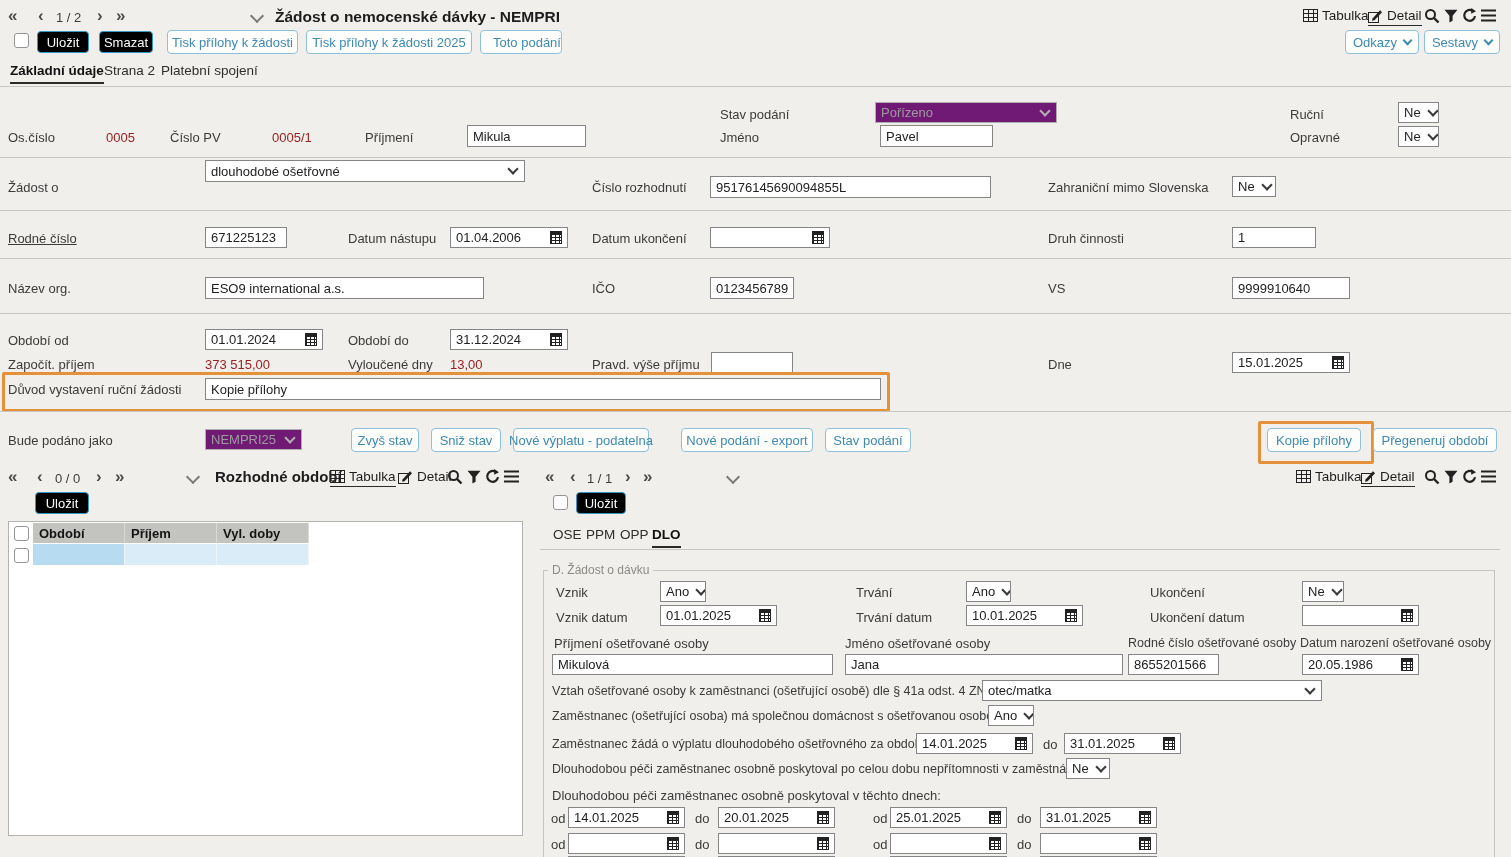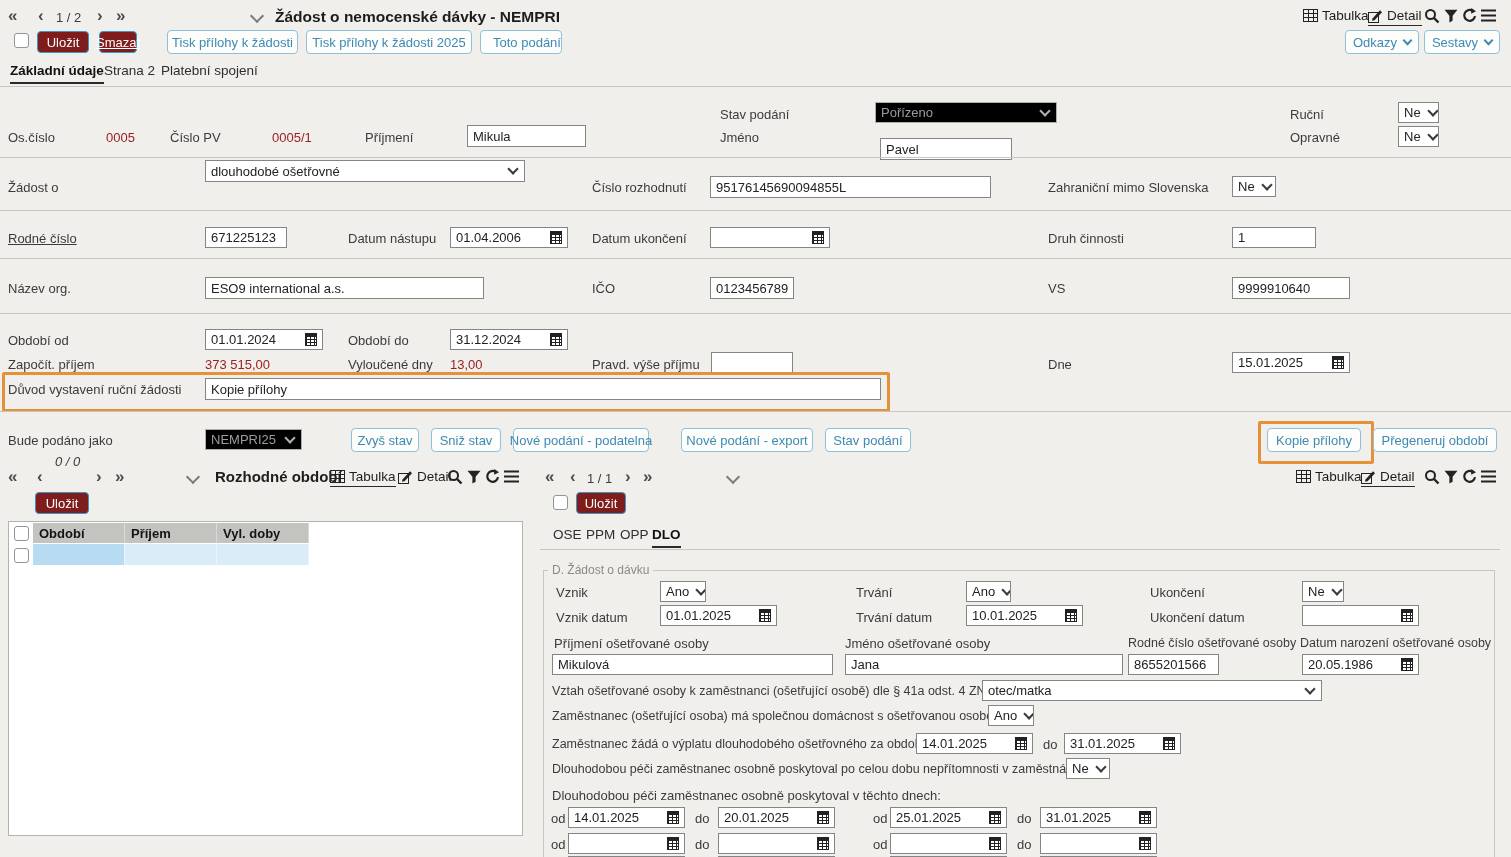--- a/index.html
+++ b/index.html
@@ -6,31 +6,31 @@
   .page{position:relative;width:1511px;height:857px;background:#f0efec;overflow:hidden;
         font-family:"Liberation Sans","DejaVu Sans",sans-serif;font-size:13px;color:#3b3b3b;}
   .abs{position:absolute;}
   .l{position:absolute;font-size:13px;color:#3b3b3b;white-space:nowrap;line-height:15px;}
   .red{color:#9b2121;}
   .bold{font-weight:bold;color:#1d1d1d;}
   .in{position:absolute;box-sizing:border-box;height:22px;background:#fff;border:1px solid #858585;
       font-size:13px;color:#222;padding:0 5px;display:flex;align-items:center;white-space:nowrap;overflow:hidden;}
   .dt{justify-content:space-between;}
   .se{justify-content:space-between;}
-  .se.dis{background:#000000;color:#9c9c9c;border-color:#aeaeae;}
+  .se.dis{background:#701a75;color:#9c9c9c;border-color:#aeaeae;}
   .chev{width:6px;height:6px;border-right:2px solid #3a3a3a;border-bottom:2px solid #3a3a3a;
         transform:rotate(45deg);flex:0 0 auto;margin:-4px 2px 0 8px;}
   .se.dis .chev{border-color:#b0b0b0;}
   .chv{position:absolute;width:8px;height:8px;border-right:2px solid #7a7a7a;border-bottom:2px solid #7a7a7a;transform:rotate(45deg);}
   .cal{width:12px;height:13px;box-sizing:border-box;border:1px solid #222;border-top:3px solid #222;flex:0 0 auto;margin-left:8px;
        background-image:linear-gradient(to right,#222 1px,transparent 1px),linear-gradient(to bottom,#222 1px,transparent 1px);
        background-size:4px 3px;}
   .bt{position:absolute;box-sizing:border-box;display:flex;align-items:center;justify-content:center;
       font-size:13px;border-radius:4px;cursor:pointer;white-space:nowrap;}
-  .bt.blue{background:#7f1d1d;color:#fff;border:1px solid #3a97c5;}
+  .bt.blue{background:#000000;color:#fff;border:1px solid #3a97c5;}
   .bt.line{background:#fdfdfc;color:#3e8ab3;border:1px solid #8fc0da;}
   .bt.line .chev{border-color:#3e8ab3;width:5px;height:5px;margin:-3px 0 0 7px;}
   .nav{position:absolute;font-weight:bold;color:#4c4c4c;font-size:17px;line-height:14px;cursor:pointer;}
   .pager{position:absolute;font-size:13px;color:#3b3b3b;}
   .cb{position:absolute;width:15px;height:15px;background:#fff;border:1px solid #949494;border-radius:3px;box-sizing:border-box;}
   .sep{position:absolute;height:1px;background:#c7c7c2;}
   .ico{position:absolute;display:flex;align-items:center;cursor:pointer;}
   .viewgrp{position:absolute;display:flex;align-items:center;gap:4px;font-size:13.5px;color:#1d1d1d;cursor:pointer;}
   .viewgrp.on{border-bottom:1px solid #2a2a2a;padding-bottom:2px;}
   .tab{position:absolute;font-size:13.5px;color:#2e2e2e;cursor:pointer;white-space:nowrap;}
@@ -90,21 +90,21 @@
       </svg>
   </span>
   <span class="ico" style="left:1481px;top:9px;">
     <svg width="15" height="13">
         <path d="M0 1.5 h15 M0 6.5 h15 M0 11.5 h15" stroke="#222" stroke-width="2.2"></path>
       </svg>
   </span>
 
   <span class="cb" style="left:14px;top:33px;"></span>
   <div class="bt blue" style="left:37px;top:31px;width:52px;height:22px;">Uložit</div>
-  <div class="bt blue" style="left:99px;top:31px;width:38px;height:22px;text-decoration:underline;">Smazat</div>
+  <div class="bt blue" style="left:99px;top:31px;width:54px;height:22px;">Smazat</div>
   <div class="bt line" style="left:167px;top:30px;width:131px;height:24px;">Tisk přílohy k žádosti</div>
   <div class="bt line" style="left:306px;top:30px;width:166px;height:24px;">Tisk přílohy k žádosti 2025</div>
   <div class="bt line" style="left:480px;top:30px;width:82px;height:24px;padding-left:12px;">Toto podání</div>
   <div class="bt line" style="left:1345px;top:30px;width:74px;height:24px;">
       <span>Odkazy</span>
       <span class="chev"></span>
     </div>
   <div class="bt line" style="left:1424px;top:30px;width:76px;height:24px;">
       <span>Sestavy</span>
       <span class="chev"></span>
@@ -126,21 +126,21 @@
       <span class="chev"></span>
     </div>
 
   <span class="l" style="left:8px;top:130px;">Os.číslo</span>
   <span class="l red" style="left:106px;top:130px;">0005</span>
   <span class="l" style="left:170px;top:130px;">Číslo PV</span>
   <span class="l red" style="left:272px;top:130px;">0005/1</span>
   <span class="l" style="left:365px;top:130px;">Příjmení</span>
   <div class="in" style="left:467px;top:125px;width:119px;">Mikula</div>
   <span class="l" style="left:720px;top:130px;">Jméno</span>
-  <div class="in" style="left:880px;top:138px;width:132px;">Pavel</div>
+  <div class="in" style="left:880px;top:125px;width:113px;">Pavel</div>
   <span class="l" style="left:1290px;top:130px;">Opravné</span>
   <div class="in se" style="left:1398px;top:126px;width:41px;height:21px;">
       <span>Ne</span>
       <span class="chev"></span>
     </div>
   <div class="sep" style="left:0;top:157px;width:1511px;"></div>
 
   <span class="l" style="left:8px;top:180px;">Žádost o</span>
   <div class="in se" style="left:205px;top:160px;width:320px;">
       <span>dlouhodobé ošetřovné</span>
@@ -207,30 +207,30 @@
   <div class="hl" style="left:2px;top:372px;width:882px;height:34px;"></div>
   <div class="sep" style="left:0;top:411px;width:1511px;"></div>
 
   <span class="l" style="left:8px;top:433px;">Bude podáno jako</span>
   <div class="in se dis" style="left:205px;top:429px;width:97px;height:21px;">
       <span>NEMPRI25</span>
       <span class="chev"></span>
     </div>
   <div class="bt line" style="left:351px;top:428px;width:68px;height:24px;">Zvyš stav</div>
   <div class="bt line" style="left:431px;top:428px;width:70px;height:24px;">Sniž stav</div>
-  <div class="bt line" style="left:513px;top:428px;width:136px;height:24px;">Nové podání - podatelna</div>
+  <div class="bt line" style="left:513px;top:428px;width:136px;height:24px;">Nové výplatu - podatelna</div>
   <div class="bt line" style="left:681px;top:428px;width:132px;height:24px;">Nové podání - export</div>
   <div class="bt line" style="left:825px;top:428px;width:86px;height:24px;">Stav podání</div>
   <div class="bt line" style="left:1267px;top:428px;width:94px;height:24px;">Kopie přílohy</div>
   <div class="hl" style="left:1258px;top:421px;width:110px;height:37px;"></div>
   <div class="bt line" style="left:1373px;top:428px;width:124px;height:24px;">Přegeneruj období</div>
 
   <span class="nav" style="left:8px;top:470px;">«</span>
   <span class="nav" style="left:37px;top:470px;">‹</span>
-  <span class="pager" style="left:55px;top:454px;font-style:italic;">0 / 0</span>
+  <span class="pager" style="left:55px;top:471px;">0 / 0</span>
   <span class="nav" style="left:96px;top:470px;">›</span>
   <span class="nav" style="left:115px;top:470px;">»</span>
   <span class="chv" style="left:188px;top:472px;"></span>
   <span class="l bold" style="left:215px;top:469px;font-size:15px;">Rozhodné období</span>
 
   <span class="viewgrp on" style="left:330px;top:469px;">
     <svg width="15" height="13">
         <rect x="0.5" y="0.5" width="14" height="12" fill="none" stroke="#222"></rect>
         <line x1="0" y1="4.5" x2="15" y2="4.5" stroke="#222"></line>
         <line x1="0" y1="8.5" x2="15" y2="8.5" stroke="#222"></line>

